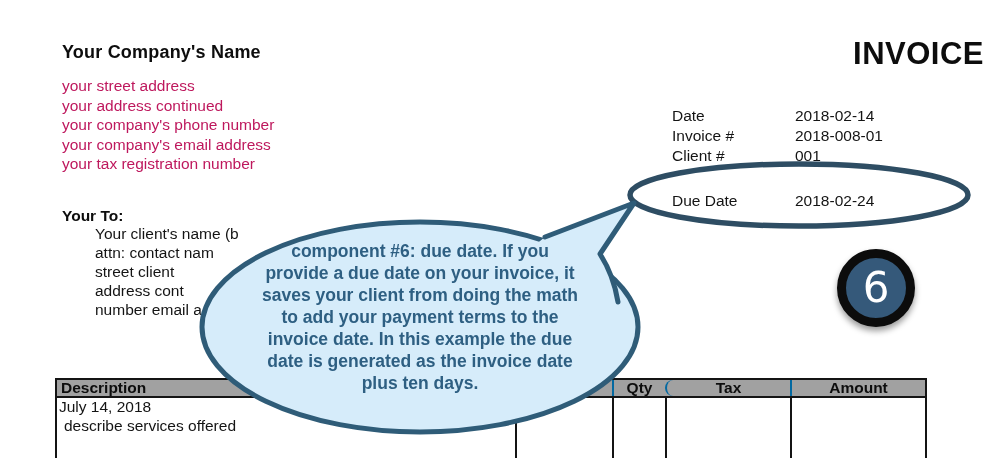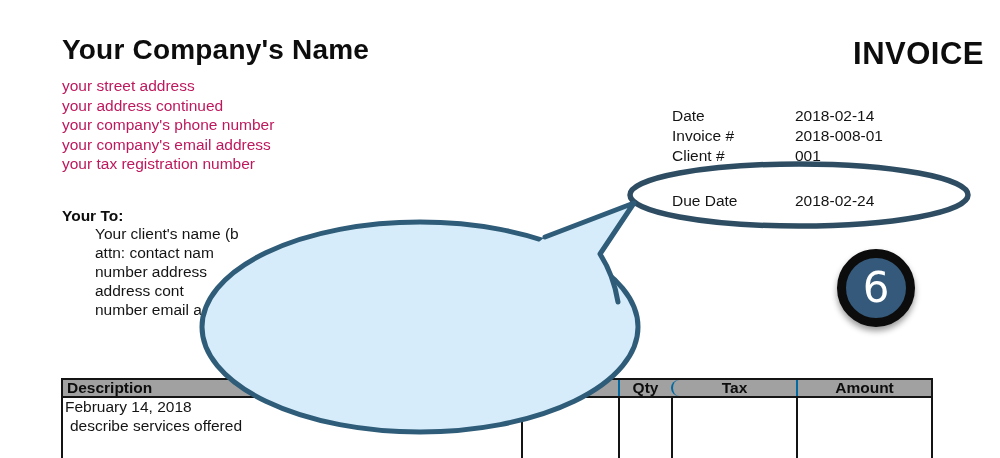--- a/index.html
+++ b/index.html
@@ -1,32 +1,32 @@
 <!DOCTYPE html>
 <html><head>
 <meta charset="utf-8">
 <style>
   html,body{margin:0;padding:0;background:#fff;}
   .page{
     position:relative;width:1000px;height:458px;overflow:hidden;
     background:#ffffff;font-family:"Liberation Sans",sans-serif;color:#111;
   }
   
-  .company-name{position:absolute;left:62px;top:34px;font-size:28px;font-weight:bold;color:#0d0d0d;letter-spacing:0.2px;}
+  .company-name{position:absolute;left:62px;top:42px;font-size:18px;font-weight:bold;color:#0d0d0d;letter-spacing:0.2px;}
   .addr{position:absolute;left:62px;font-size:15.5px;line-height:19.5px;color:#be185d;}
   
   .invoice-title{position:absolute;right:16px;top:36px;font-size:31px;font-weight:bold;color:#0d0d0d;letter-spacing:0.5px;}
   
   .meta-row{position:absolute;left:672px;font-size:15.5px;color:#141414;white-space:nowrap;margin-top:8px;}
   .meta-label{display:inline-block;width:123px;}
   
   .billto-heading{position:absolute;left:62px;top:207px;font-size:15.5px;font-weight:bold;color:#0d0d0d;}
   .billto-line{position:absolute;left:95px;font-size:15.5px;color:#141414;white-space:nowrap;}
   
-  .inv-table{position:absolute;left:55px;top:378px;width:780px;height:80px;margin-left:6px;}
+  .inv-table{position:absolute;left:55px;top:378px;width:780px;height:80px;}
   .inv-header{position:absolute;left:0;top:0;width:872px;height:20px;box-sizing:border-box;
     background:#a1a1a1;border:2px solid #141414;display:flex;}
   .hcell{box-sizing:border-box;font-size:15.5px;font-weight:bold;color:#0d0d0d;line-height:16px;
     border-left:2px solid #0369a1;display:flex;align-items:center;justify-content:center;overflow:hidden;}
   .hcell.first{border-left:none;justify-content:flex-start;padding-left:4px;}
   .c0{width:460px;} .c1{width:95px;} .c2{width:53px;} .c3{width:125px;border-radius:8px;} .c4{width:135px;}
   .vline{position:absolute;top:20px;bottom:0;width:2px;background:#141414;}
   .body-text{position:absolute;font-size:15.5px;color:#141414;white-space:nowrap;}
   
   .callout-text{
@@ -67,49 +67,56 @@
   <div class="meta-row" style="top:139px">
     <span class="meta-label">Client #</span><span class="meta-value">001</span>
   </div>
   <div class="meta-row" style="top:184px">
     <span class="meta-label">Due Date</span><span class="meta-value">2018-02-24</span>
   </div>
 
   <div class="billto-heading">Your To:</div>
   <div class="billto-line" style="top:225px">Your client's name (b</div>
   <div class="billto-line" style="top:244px">attn: contact nam</div>
-  <div class="billto-line" style="top:263px">number address</div>
+  <div class="billto-line" style="top:263px">street client</div>
   <div class="billto-line" style="top:282px">address cont</div>
   <div class="billto-line" style="top:301px">number email a</div>
 
   <div class="inv-table">
     <div class="inv-header">
       <div class="hcell first c0">Description</div>
       <div class="hcell c1"></div>
       <div class="hcell c2">Qty</div>
       <div class="hcell c3">Tax</div>
       <div class="hcell c4">Amount</div>
     </div>
     <div class="vline" style="left:0"></div>
     <div class="vline" style="left:460px"></div>
     <div class="vline" style="left:557px"></div>
     <div class="vline" style="left:610px"></div>
     <div class="vline" style="left:735px"></div>
     <div class="vline" style="left:870px"></div>
-    <div class="body-text" style="left:4px;top:20px">February 14, 2018</div>
+    <div class="body-text" style="left:4px;top:20px">July 14, 2018</div>
     <div class="body-text" style="left:9px;top:39px">describe services offered</div>
   </div>
 
   <svg class="overlay" width="1000" height="458" viewBox="0 0 1000 458">
     <ellipse cx="799" cy="195" rx="169" ry="31" fill="none" stroke="#2e4d63" stroke-width="5.5"></ellipse>
     <g>
       <ellipse cx="420" cy="327" rx="218" ry="105" fill="#d6ecfa" stroke="#2f5c78" stroke-width="5"></ellipse>
       <path d="M 524 254 L 545 237 L 634 203 L 600 254 C 609 268 615 284 618 302 L 580 316 Z" fill="#d6ecfa" stroke="none"></path>
       <path d="M 545 237 L 634 203 L 600 254 C 609 268 615 284 618 302" fill="none" stroke="#2f5c78" stroke-width="5" stroke-linecap="round" stroke-linejoin="round"></path>
     </g>
   </svg>
 
+  <div class="callout-text">component #6: due date. If you
+provide a due date on your invoice, it
+saves your client from doing the math
+to add your payment terms to the
+invoice date. In this example the due
+date is generated as the invoice date
+plus ten days.</div>
 
   <div class="badge">
     <span class="badge-number">6</span>
   </div>
 
 </div>
 
 </body></html>

